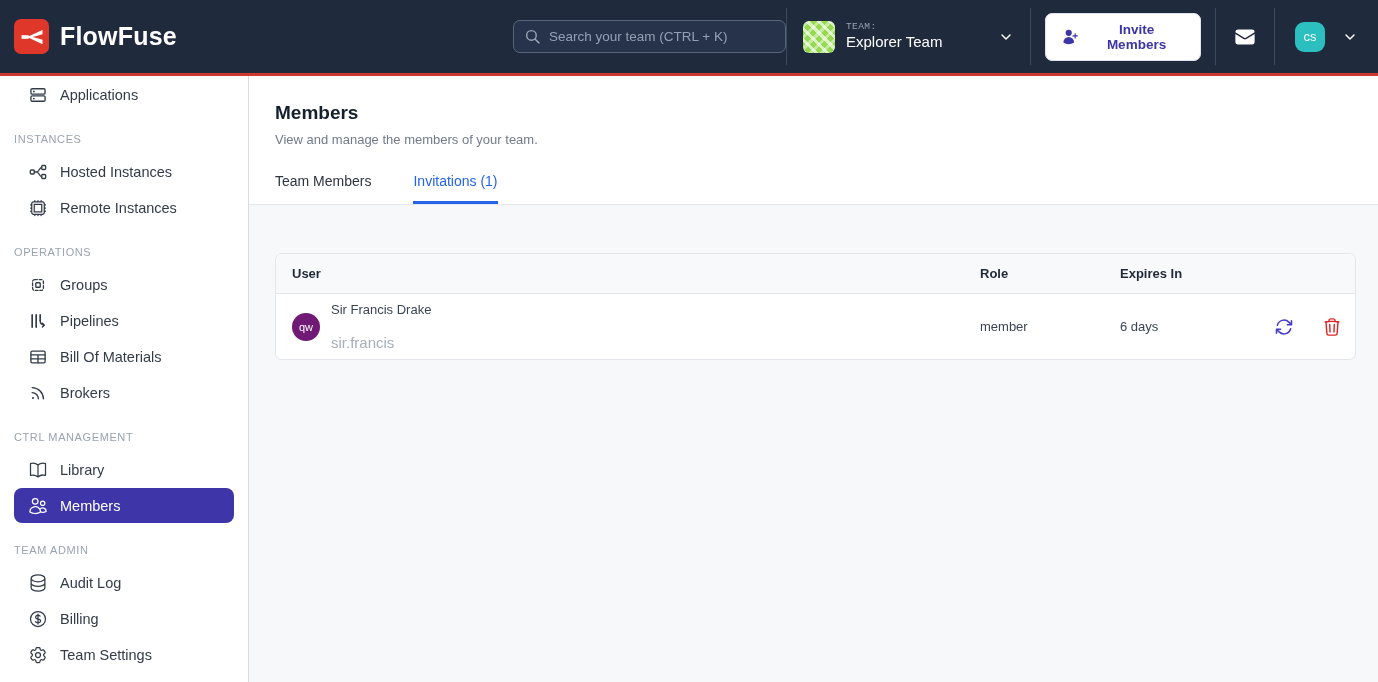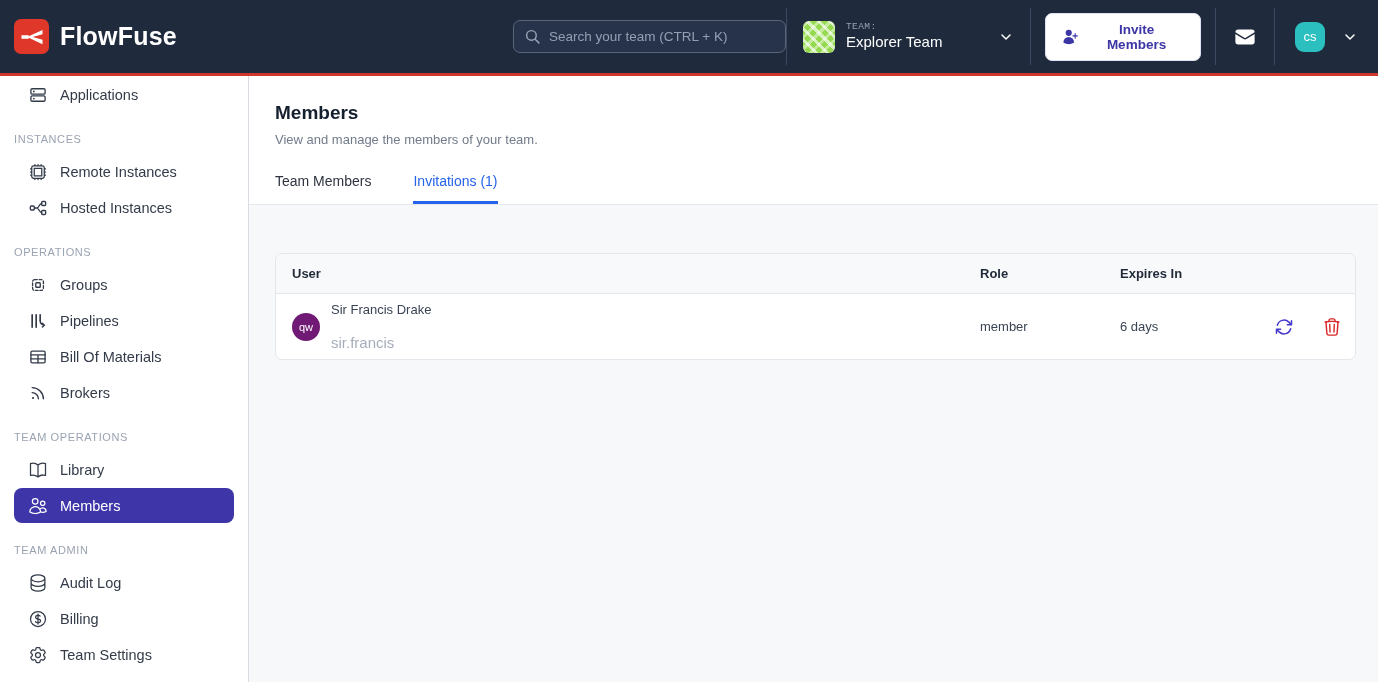--- a/index.html
+++ b/index.html
@@ -165,36 +165,36 @@
         <rect x="3.5" y="4.5" width="17" height="6.5" rx="1.5"></rect>
         <rect x="3.5" y="13" width="17" height="6.5" rx="1.5"></rect>
         <path d="M7 7.75h.01M7 16.25h.01" stroke-width="2.2"></path>
       </svg>
       <span>Applications</span>
     </div>
 
     <div class="side-header">INSTANCES</div>
 
     <div class="side-item">
-      <svg viewBox="0 0 24 24" fill="none" stroke="currentColor" stroke-width="1.5" stroke-linecap="round">
-        <path d="M8.25 3v1.5M4.5 8.25H3m18 0h-1.5M4.5 12H3m18 0h-1.5m-16.5 3.75H3m18 0h-1.5M8.25 19.5V21M12 3v1.5m0 15V21m3.75-18v1.5m0 15V21m-9-1.5h10.5a2.25 2.25 0 002.25-2.25V6.75a2.25 2.25 0 00-2.25-2.25H6.75A2.25 2.25 0 004.5 6.75v10.5a2.25 2.25 0 002.25 2.25zm.75-12h9v9h-9v-9z"></path>
-      </svg>
-      <span>Remote Instances</span>
-    </div>
-
-    <div class="side-item">
       <svg viewBox="0 0 24 24" fill="none" stroke="currentColor" stroke-width="1.6" stroke-linecap="round">
         <rect x="2.8" y="9.6" width="4.8" height="4.8" rx="1.2"></rect>
         <rect x="16.4" y="4.2" width="4.8" height="4.8" rx="1.2"></rect>
         <rect x="16.4" y="15" width="4.8" height="4.8" rx="1.2"></rect>
         <path d="M7.6 12h2.9M10.5 12c2.9 0 2.9-5.4 5.9-5.4M10.5 12c2.9 0 2.9 5.4 5.9 5.4"></path>
       </svg>
       <span>Hosted Instances</span>
     </div>
 
+    <div class="side-item">
+      <svg viewBox="0 0 24 24" fill="none" stroke="currentColor" stroke-width="1.5" stroke-linecap="round">
+        <path d="M8.25 3v1.5M4.5 8.25H3m18 0h-1.5M4.5 12H3m18 0h-1.5m-16.5 3.75H3m18 0h-1.5M8.25 19.5V21M12 3v1.5m0 15V21m3.75-18v1.5m0 15V21m-9-1.5h10.5a2.25 2.25 0 002.25-2.25V6.75a2.25 2.25 0 00-2.25-2.25H6.75A2.25 2.25 0 004.5 6.75v10.5a2.25 2.25 0 002.25 2.25zm.75-12h9v9h-9v-9z"></path>
+      </svg>
+      <span>Remote Instances</span>
+    </div>
+
     <div class="side-header">OPERATIONS</div>
 
     <div class="side-item">
       <svg viewBox="0 0 24 24" fill="none" stroke="currentColor" stroke-width="1.6" stroke-linecap="round">
         <rect x="5.5" y="5.5" width="13" height="13" rx="2.5" stroke-dasharray="3.2 2.2"></rect>
         <rect x="9.3" y="9.3" width="5.4" height="5.4" rx="1"></rect>
       </svg>
       <span>Groups</span>
     </div>
 
@@ -215,21 +215,21 @@
     </div>
 
     <div class="side-item">
       <svg viewBox="0 0 24 24" fill="none" stroke="currentColor" stroke-width="1.7" stroke-linecap="round">
         <path d="M5 5.5A13.5 13.5 0 0118.5 19M5 11.5a7.5 7.5 0 017.5 7.5"></path>
         <circle cx="6" cy="18" r="1.3" fill="currentColor" stroke="none"></circle>
       </svg>
       <span>Brokers</span>
     </div>
 
-    <div class="side-header">TEAM OPERATIONS</div>
+    <div class="side-header">CTRL MANAGEMENT</div>
 
     <div class="side-item">
       <svg viewBox="0 0 24 24" fill="none" stroke="currentColor" stroke-width="1.5" stroke-linecap="round" stroke-linejoin="round">
         <path d="M12 6.042A8.967 8.967 0 006 3.75c-1.052 0-2.062.18-3 .512v14.25A8.987 8.987 0 016 18c2.305 0 4.408.867 6 2.292m0-14.25a8.966 8.966 0 016-2.292c1.052 0 2.062.18 3 .512v14.25A8.987 8.987 0 0018 18a8.967 8.967 0 00-6 2.292m0-14.25v14.25"></path>
       </svg>
       <span>Library</span>
     </div>
 
     <div class="side-item active">
       <svg viewBox="0 0 24 24" fill="none" stroke="currentColor" stroke-width="1.5" stroke-linecap="round" stroke-linejoin="round">

